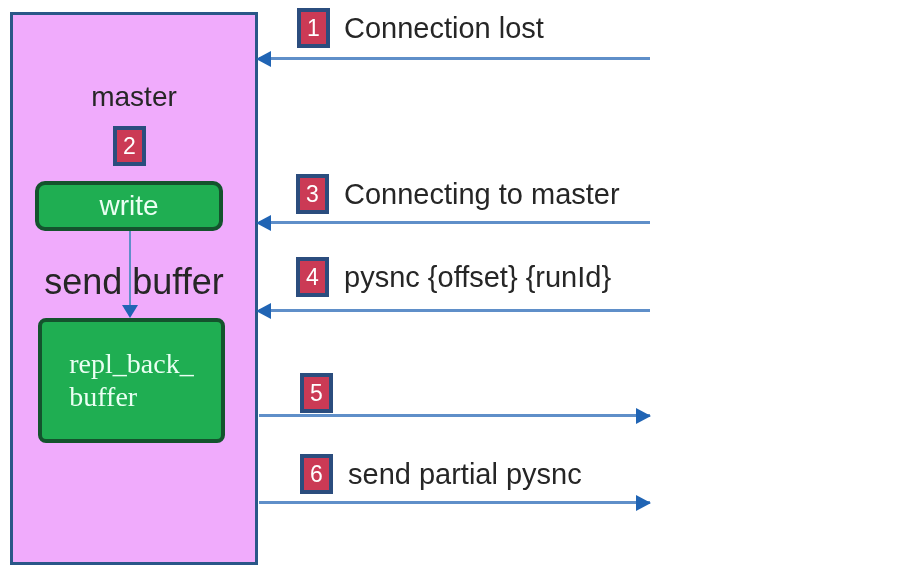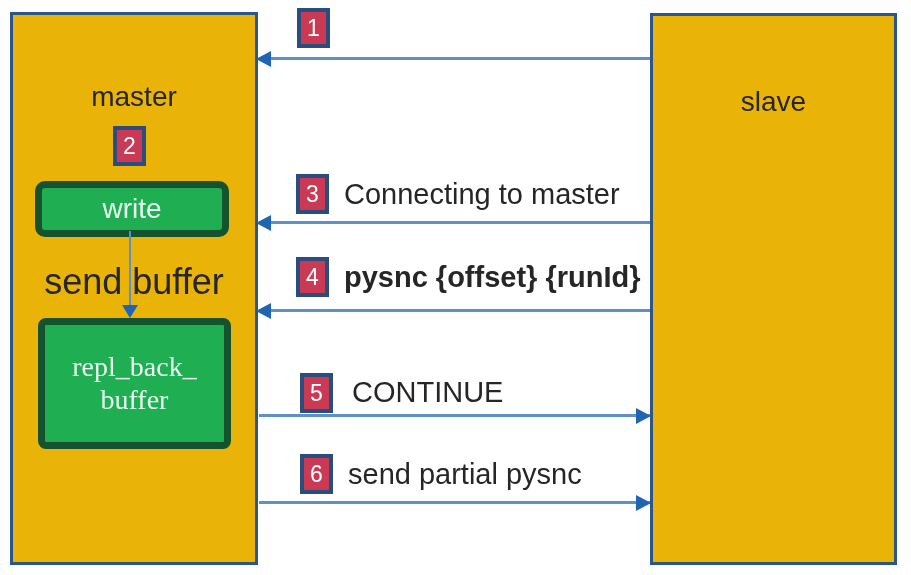--- a/index.html
+++ b/index.html
@@ -8,21 +8,21 @@
     position: relative;
     width: 911px;
     height: 575px;
     background: #ffffff;
     font-family: "Liberation Sans", "DejaVu Sans", sans-serif;
     color: #262626;
     overflow: hidden;
   }
   .actor-box {
     position: absolute;
-    background: #eab308;
+    background: #f0abfc;
     border: 3px solid #2a5788;
   }
   #master-box { left: 10px; top: 12px; width: 242px; height: 547px; }
   #slave-box  { left: 650px; top: 13px; width: 241px; height: 546px; }
   .actor-title {
     position: absolute;
     left: 0; width: 100%;
     text-align: center;
     font-size: 28px;
     color: #262626;
@@ -38,26 +38,26 @@
     color: #ffffff;
     font-size: 23px;
     display: flex;
     align-items: center;
     justify-content: center;
   }
 
   .green-box {
     position: absolute;
     background: #1fae52;
-    border: 7px solid #14532d;
+    border: 4px solid #14532d;
     color: #eafff3;
     display: flex;
     align-items: center;
     justify-content: center;
-    text-align: center;
+    text-align: left;
   }
   #write-box {
     left: 22px; top: 166px;
     width: 180px; height: 42px;
     border-radius: 10px;
     font-size: 28px;
   }
   #buffer-box {
     left: 25px; top: 303px;
     width: 179px; height: 117px;
@@ -124,40 +124,37 @@
     <div id="master-title" class="actor-title">master</div>
     <div class="badge" style="left:100px; top:111px;">2</div>
     <div id="write-box" class="green-box">write</div>
     <div id="write-to-buffer-line"></div>
     <div id="write-to-buffer-head"></div>
     <div id="send-buffer-label">send buffer</div>
     <div id="buffer-box" class="green-box">repl_back_
 buffer</div>
   </div>
 
-  <div id="slave-box" class="actor-box">
-    <div id="slave-title" class="actor-title">slave</div>
-  </div>
 
   <div class="badge" style="left:297px; top:8px;">1</div>
+  <div class="msg-label" style="left:344px; top:8px;">Connection lost</div>
   <div class="arrow-line" style="top:57px;"></div>
   <div class="head head-left" style="top:51px;"></div>
 
   <div class="badge" style="left:296px; top:174px;">3</div>
   <div class="msg-label" style="left:344px; top:174px;text-align:right;">Connecting to master</div>
   <div class="arrow-line" style="top:221px;"></div>
   <div class="head head-left" style="top:215px;"></div>
 
   <div class="badge" style="left:296px; top:257px;">4</div>
-  <div class="msg-label" style="left:344px; top:257px;font-weight:bold;">pysnc {offset} {runId}</div>
+  <div class="msg-label" style="left:344px; top:257px;">pysnc {offset} {runId}</div>
   <div class="arrow-line" style="top:309px;"></div>
   <div class="head head-left" style="top:303px;"></div>
 
   <div class="badge" style="left:300px; top:373px;">5</div>
-  <div class="msg-label" style="left:352px; top:372px;">CONTINUE</div>
   <div class="arrow-line" style="top:414px;"></div>
   <div class="head head-right" style="top:408px;"></div>
 
   <div class="badge" style="left:300px; top:454px;">6</div>
   <div class="msg-label" style="left:348px; top:454px;">send partial pysnc</div>
   <div class="arrow-line" style="top:501px;"></div>
   <div class="head head-right" style="top:495px;"></div>
 
 </div>
 

